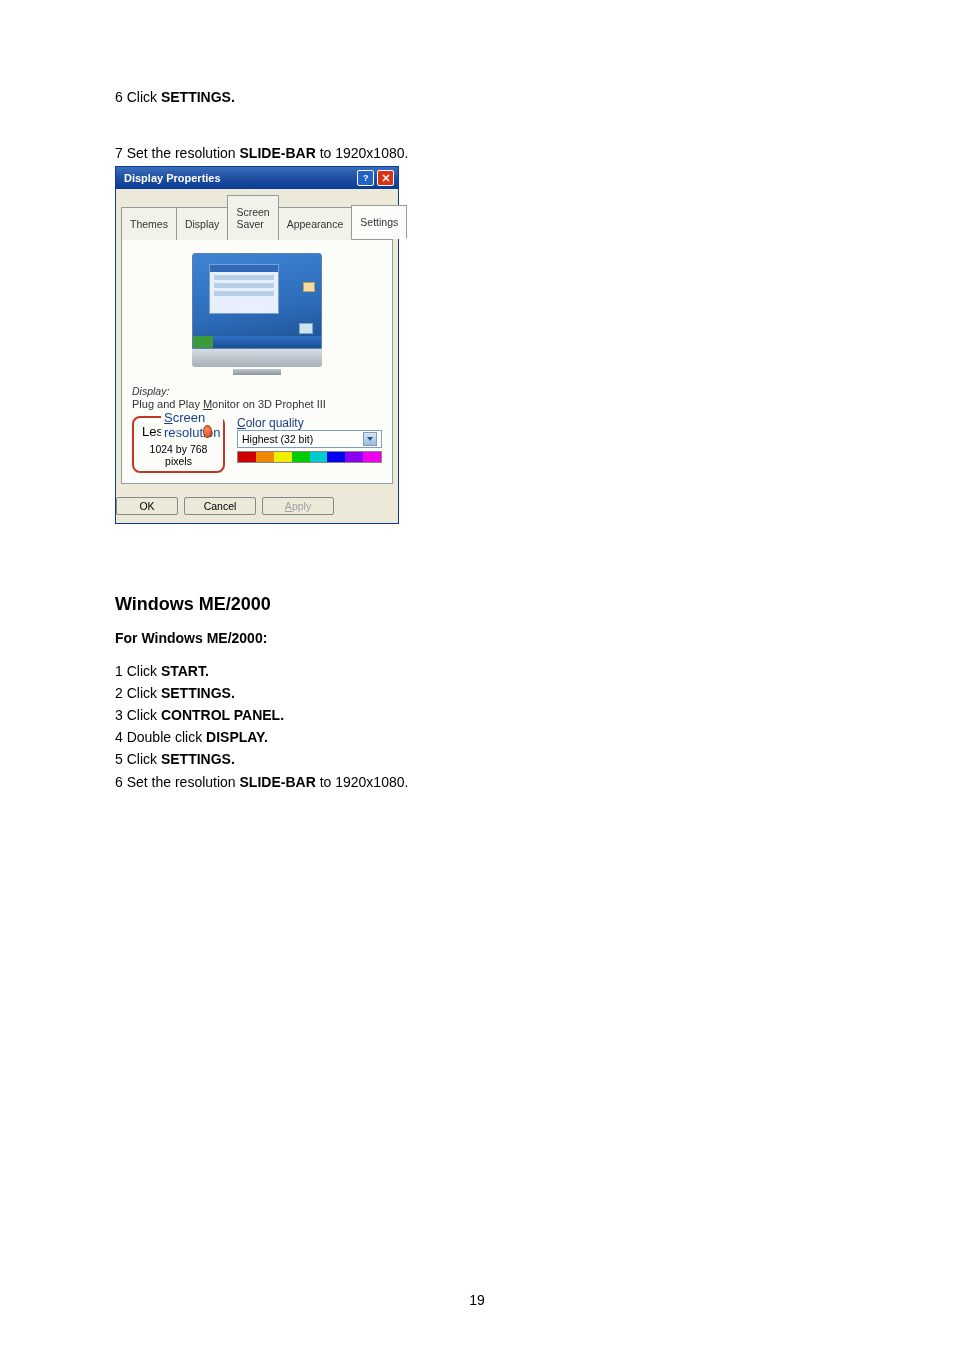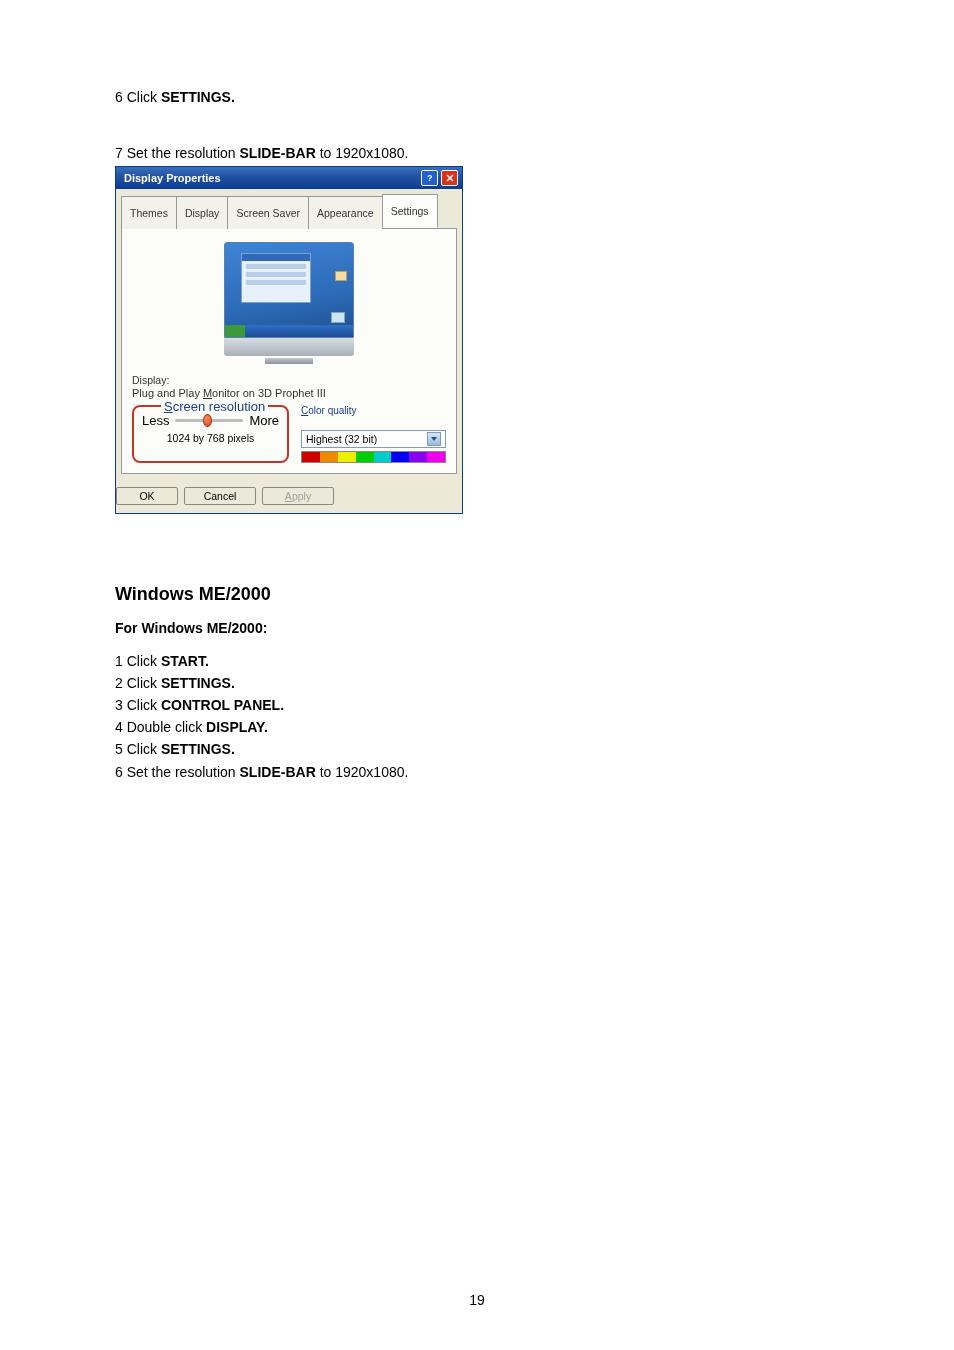--- a/index.html
+++ b/index.html
@@ -10,21 +10,21 @@
       font-family: Arial, sans-serif;
       position: relative;
       padding: 88px 115px 0 115px;
     }
     .line { font-size: 14px; line-height: 1.3; margin-bottom: 4px; }
     .bold { font-weight: bold; }
     .spacer-md { height: 34px; }
     .spacer-lg { height: 70px; }
     .spacer-sm { height: 10px; }
     .dialog {
-      width: 348px;
+      width: 284px;
       border: 1px solid #0a3b94;
       background: #ece9d8;
       font-family: Tahoma, sans-serif;
       margin-top: 4px;
     }
     .titlebar {
       height: 22px;
       background: linear-gradient(180deg, #3a6ebb 0%, #1f4fa0 50%, #0a3b94 100%);
       display: flex;
       align-items: center;
@@ -112,39 +112,39 @@
     .monitor-rec { position: absolute; right: 8px; bottom: 14px; width: 14px; height: 11px; background: #cce5f0; border: 1px solid #7fa8c2; }
     .monitor-stand {
       width: 130px; height: 18px;
       background: linear-gradient(180deg, #d8dde4 0%, #a8afb8 100%);
       border-radius: 0 0 3px 3px;
     }
     .monitor-base {
       margin: 2px auto 0; width: 48px; height: 6px;
       background: linear-gradient(180deg, #c2c7ce 0%, #8e949c 100%);
     }
-    .disp-label { font-size: 10.5px; color: #333; margin-bottom: 1px; }
+    .disp-label { font-size: 10.5px; color: #333; margin-bottom: 1px; font-style: italic; }
     .disp-name { font-size: 11px; color: #333; margin-bottom: 6px; }
     .disp-name .ul { text-decoration: underline; }
     .groups { display: flex; gap: 10px; }
     .group {
       border: 2px solid #c23628;
       border-radius: 8px;
       padding: 6px 8px 4px 8px;
       position: relative;
       flex: 1;
     }
     .group.quality { border-color: transparent; border: none; padding: 0 0 0 2px; }
     .group-legend {
       font-size: 13px;
       color: #1a3f8c;
       background: #fcfcf9;
       position: absolute; top: -8px; left: 27px; padding: 0 3px;
     }
-    .cq-legend { font-size: 10px; color: #1a3f8c; margin-bottom: 14px; }
+    .cq-legend { font-size: 12px; color: #1a3f8c; margin-bottom: 0; }
     .cq-legend .ul { text-decoration: underline; }
     .slider-row { display: flex; align-items: center; gap: 6px; font-size: 13px; }
     .slider-track {
       flex: 1; height: 3px; background: #bcbcbc; position: relative; border-radius: 2px;
     }
     .slider-thumb {
       position: absolute; left: 28px; top: -5px; width: 9px; height: 13px;
       background: radial-gradient(circle at 30% 30%, #ff8a5a, #d84a1a);
       border: 1px solid #a63410; border-radius: 50%;
     }

